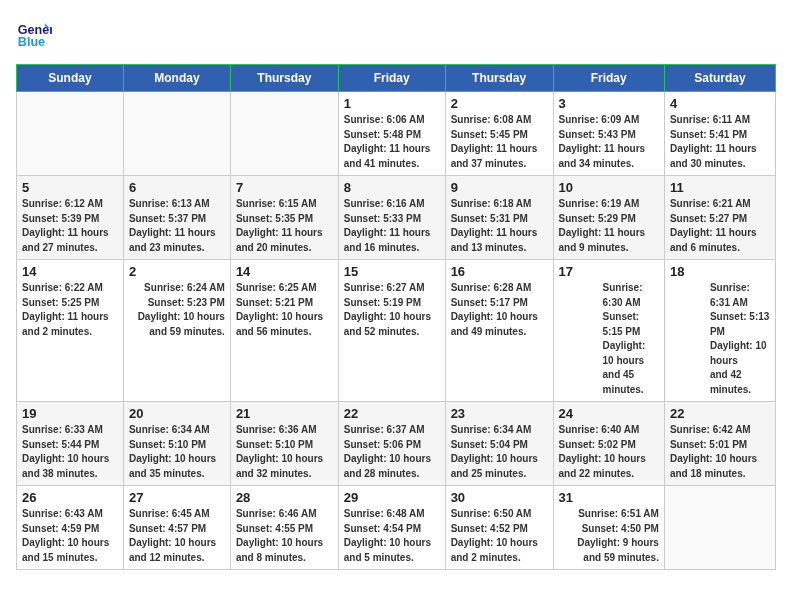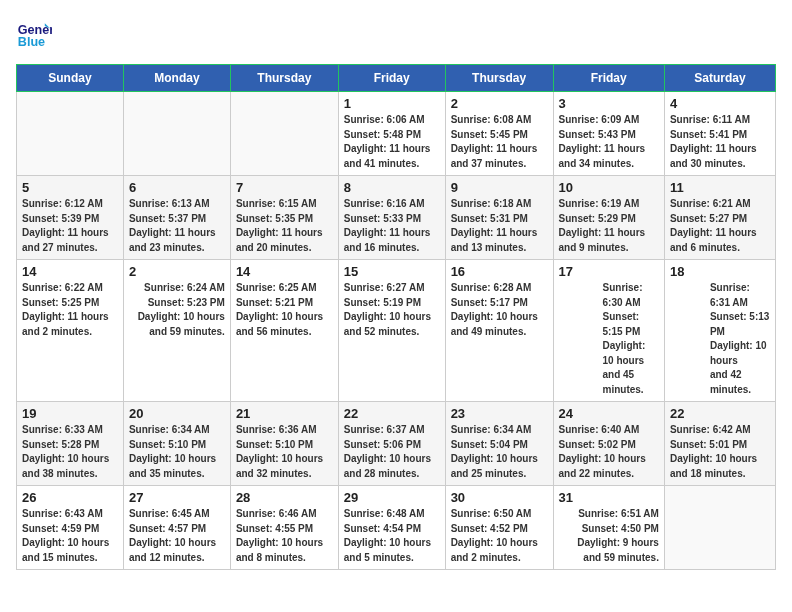--- a/index.html
+++ b/index.html
@@ -254,21 +254,21 @@
           <div class="day-detail" style="white-space: pre-line; margin-left: 40px;">Sunrise: 6:31 AM
 Sunset: 5:13 PM
 Daylight: 10 hours
 and 42 minutes.</div>
         </td>
       </tr>
       <tr>
         <td>
           <span class="day-num">19</span>
           <div class="day-detail" style="white-space: pre-line;">Sunrise: 6:33 AM
-Sunset: 5:28 PM
+Sunset: 5:44 PM
 Daylight: 10 hours
 and 38 minutes.</div>
         </td>
         <td>
           <span class="day-num">20</span>
           <div class="day-detail" style="white-space: pre-line;">Sunrise: 6:34 AM
 Sunset: 5:10 PM
 Daylight: 10 hours
 and 35 minutes.</div>
         </td>

